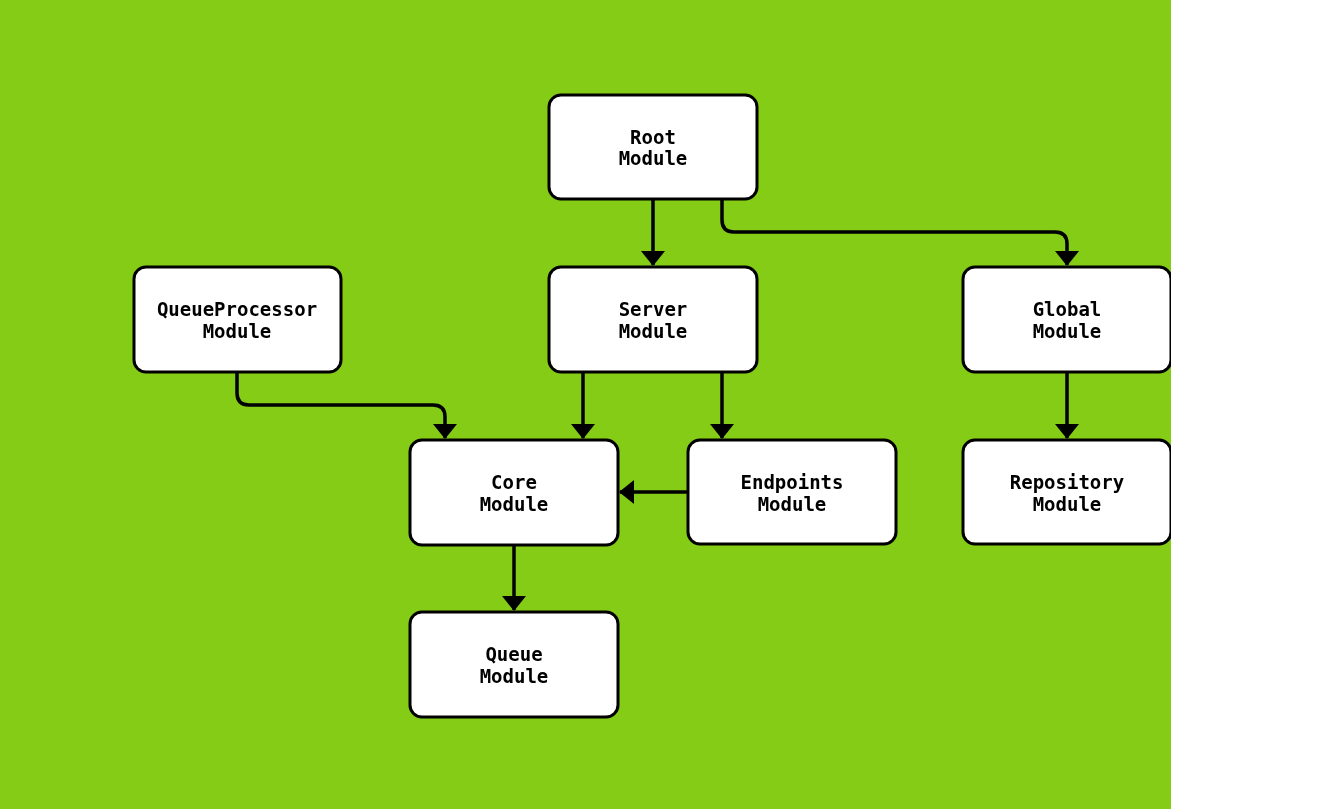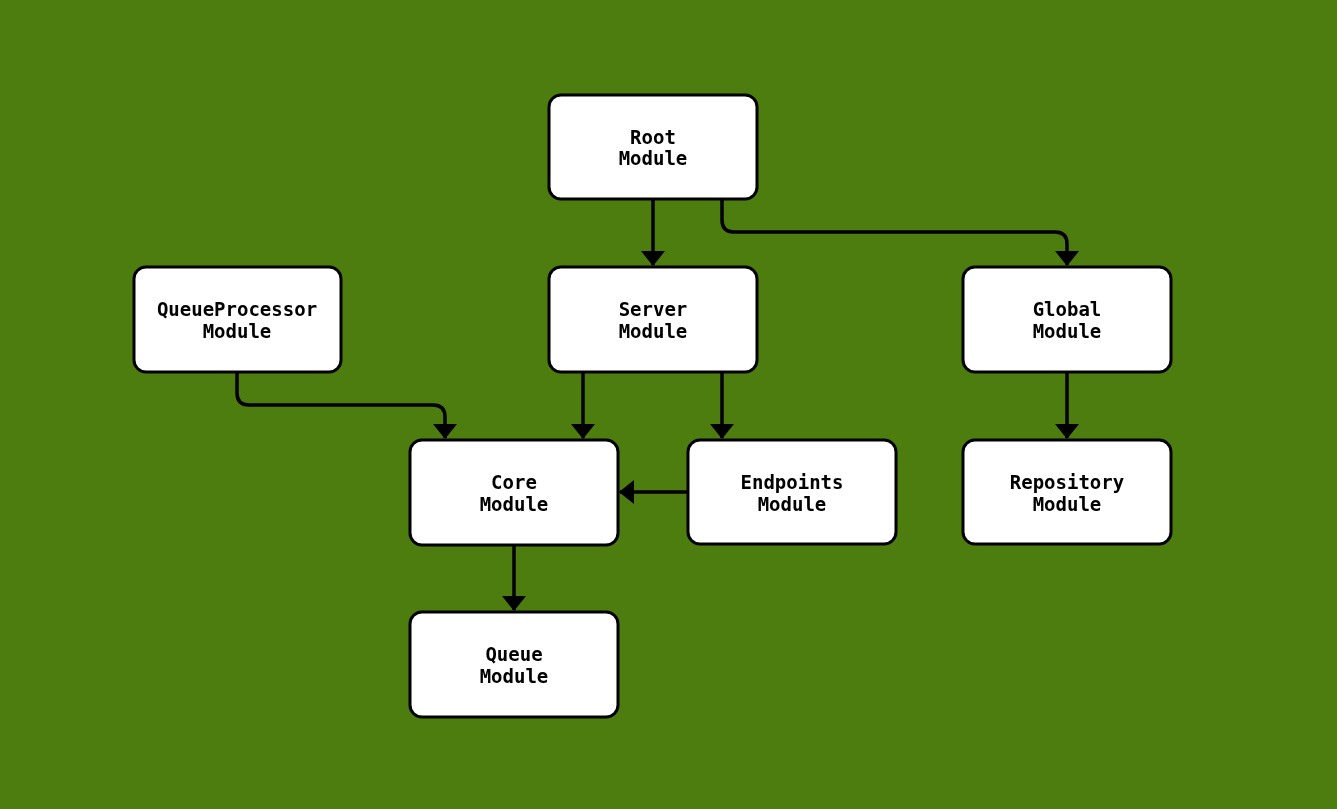--- a/index.html
+++ b/index.html
@@ -2,23 +2,23 @@
 <html><head>
 <meta charset="utf-8">
 <style>
   html, body {
     margin: 0;
     padding: 0;
     background: #ffffff;
   }
   .canvas {
     position: relative;
-    width: 1337px;
+    width: 1171px;
     height: 809px;
-    background: #4d7c0f;
+    background: #84cc16;
     overflow: hidden;
   }
   svg.diagram {
     position: absolute;
     left: 0;
     top: 0;
   }
   .edge {
     fill: none;
     stroke: #000000;

